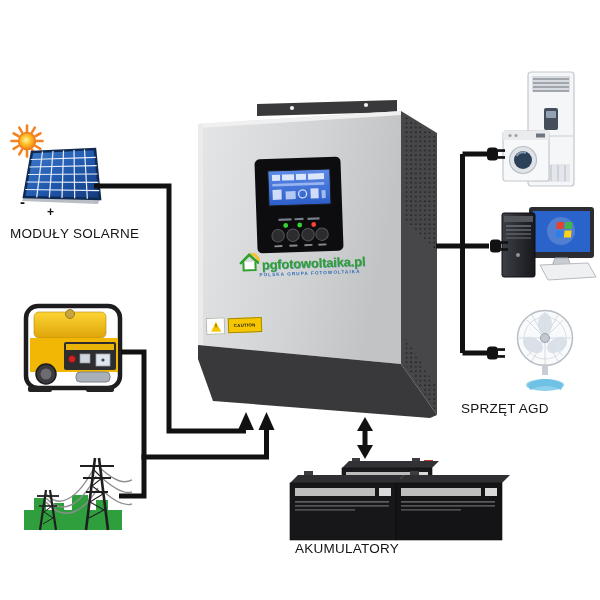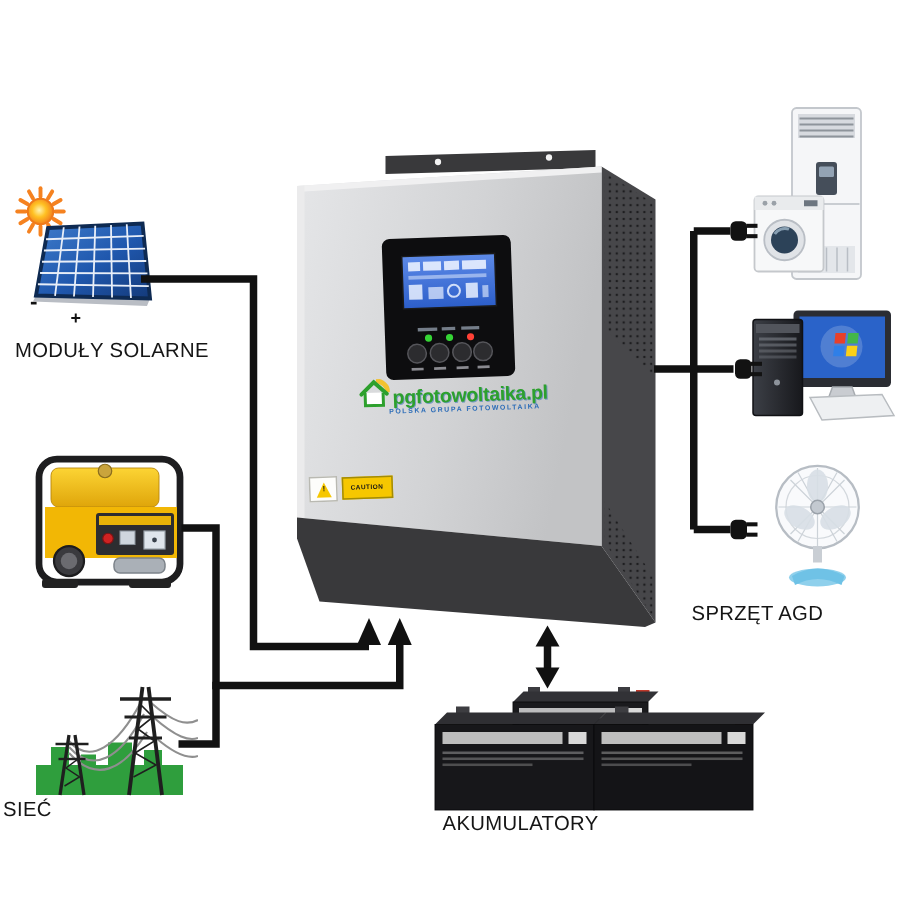--- a/index.html
+++ b/index.html
@@ -172,21 +172,20 @@
       <polyline points="69,70 84,62 70,54 83,46 72,38 82,30 74,22" stroke-width="1.1"></polyline>
     </g>
     <g stroke="#1f1f1f" fill="none">
       <line x1="20" y1="82" x2="26" y2="42" stroke-width="2.2"></line>
       <line x1="36" y1="82" x2="30" y2="42" stroke-width="2.2"></line>
       <line x1="17" y1="48" x2="39" y2="48" stroke-width="1.8"></line>
       <line x1="19" y1="58" x2="37" y2="58" stroke-width="1.6"></line>
       <polyline points="23,76 33,70 24,64 32,58" stroke-width="1"></polyline>
     </g>
   </svg>
-  <div class="node-label" style="left:2px;top:532px;width:120px">SIEĆ</div>
 
   <div class="abs icon-layer" style="left:193px;top:98px;width:250px;height:324px">
     <svg width="250" height="324" viewBox="0 0 250 324">
       <defs>
         <linearGradient id="frontG" x1="0" y1="0" x2="1" y2="0.25">
           <stop offset="0%" stop-color="#e5e6e8"></stop>
             <stop offset="60%" stop-color="#d2d3d5"></stop>
           <stop offset="100%" stop-color="#c2c3c5"></stop>
         </linearGradient>
         <linearGradient id="lcdG" x1="0" y1="0" x2="0" y2="1">

